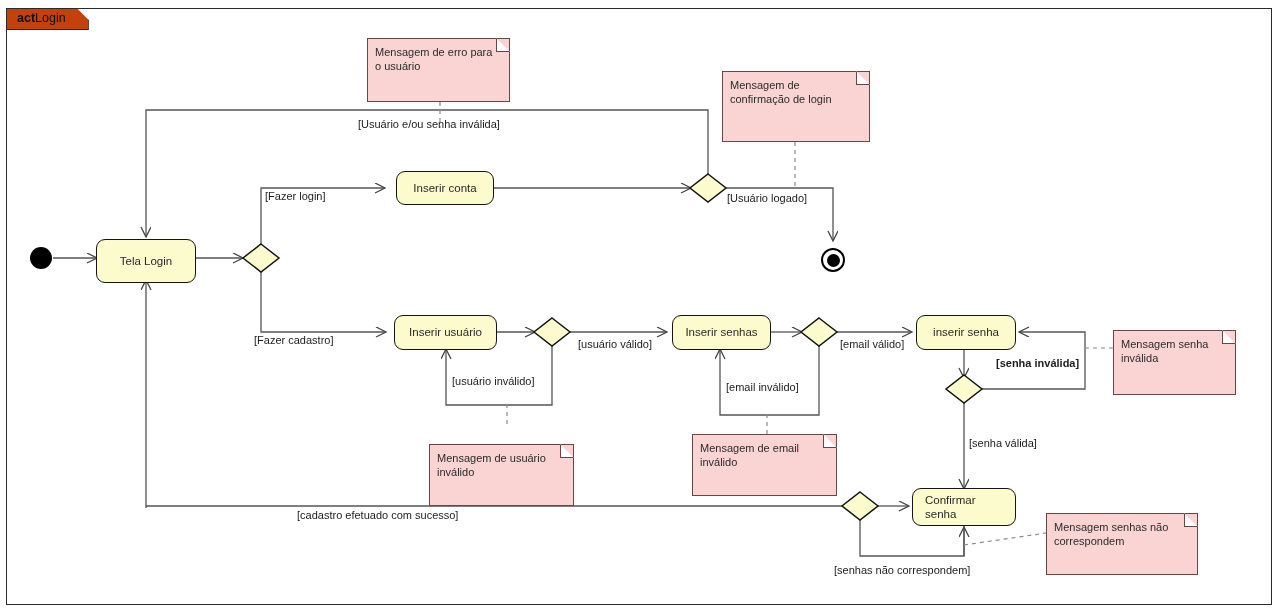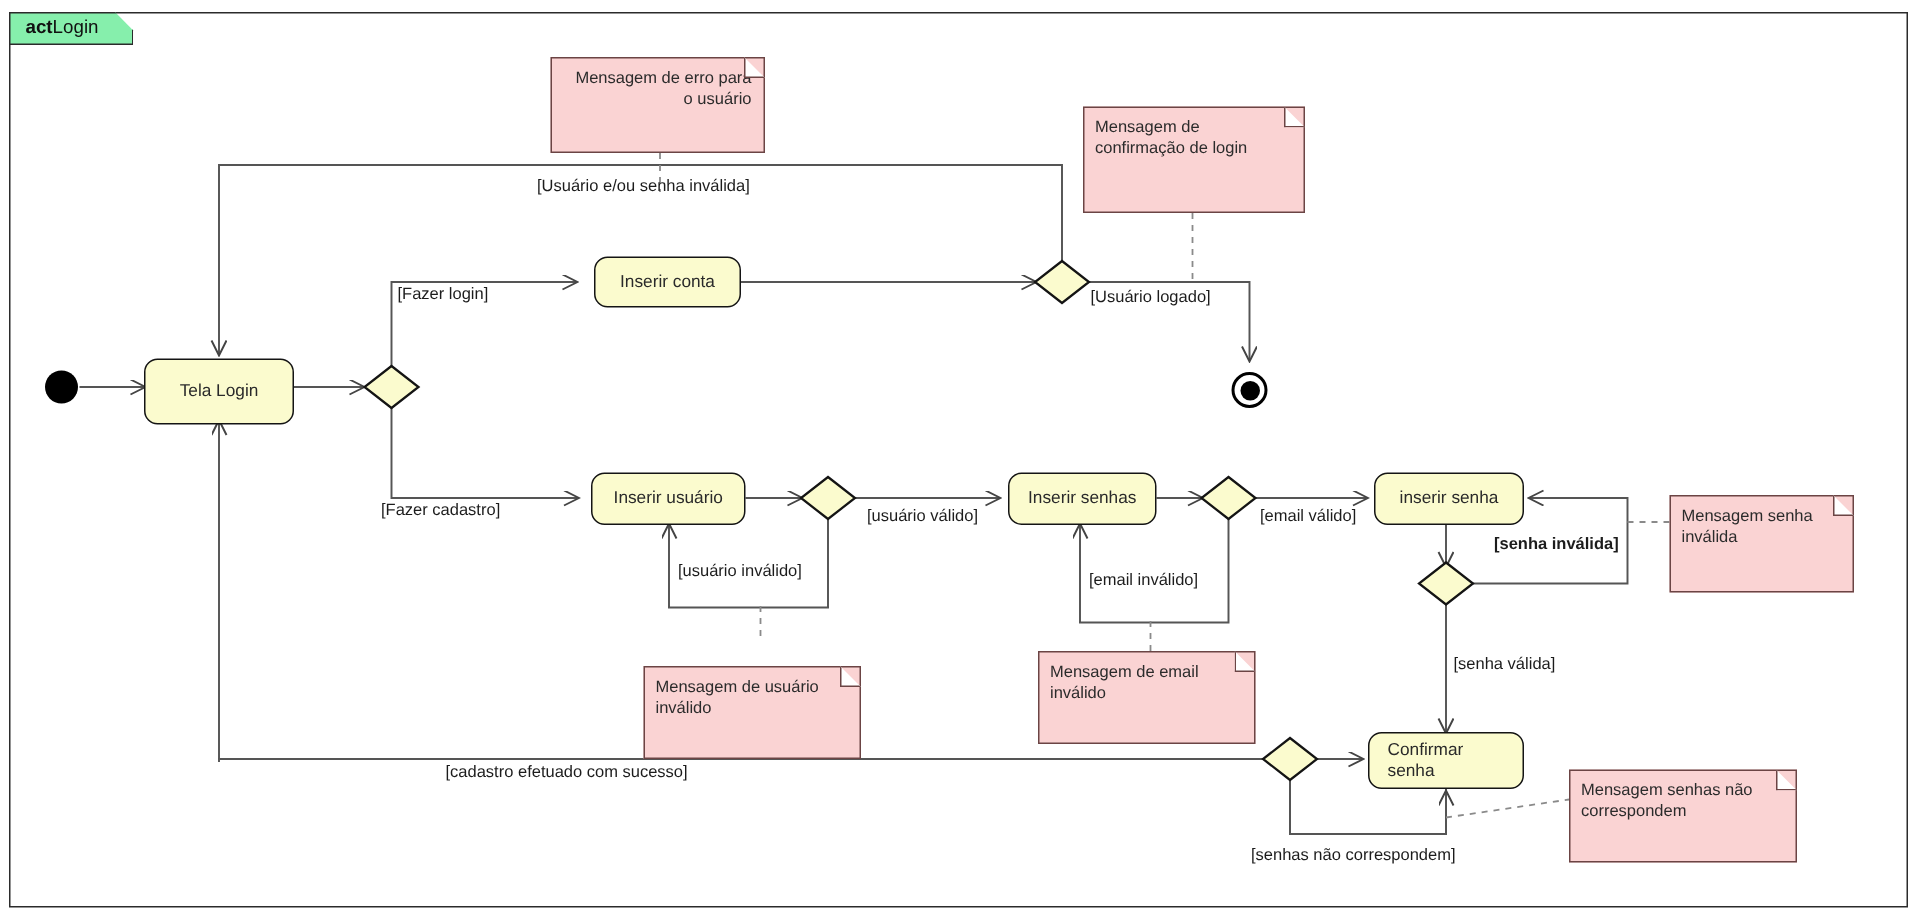--- a/index.html
+++ b/index.html
@@ -1,19 +1,19 @@
 <!DOCTYPE html>
 <html><head>
 <meta charset="utf-8">
 <style>
   html,body{margin:0;padding:0;background:#ffffff;}
   body{font-family:"Liberation Sans","DejaVu Sans",sans-serif;}
   #canvas{position:relative;width:1280px;height:613px;background:#ffffff;overflow:hidden;}
   #frame{position:absolute;left:6px;top:8px;width:1266px;height:597px;border:1.5px solid #2b2b2b;box-sizing:border-box;background:#fff;}
-  #frame-tab{position:absolute;left:6px;top:8px;height:22px;background:#86efac;border:1.5px solid #2b2b2b;
+  #frame-tab{position:absolute;left:6px;top:8px;height:22px;background:#c2410c;border:1.5px solid #2b2b2b;
     border-bottom-right-radius:0;box-sizing:border-box;padding:2px 22px 2px 10px;font-size:12.5px;color:#111;
     clip-path:polygon(0 0, calc(100% - 12px) 0, 100% 55%, 100% 100%, 0 100%);}
   #frame-tab b{font-weight:bold;}
   svg#wires{position:absolute;left:0;top:0;width:1280px;height:613px;}
   .node{position:absolute;background:#fbfbce;border:1.6px solid #141414;border-radius:9px;
     display:flex;align-items:center;box-sizing:border-box;font-size:11.5px;color:#2a2a2a;}
   .node.ctr{justify-content:center;}
   .node.lft{justify-content:flex-start;padding-left:12px;}
   .node span{line-height:1.25;}
   .note{position:absolute;background:#fad3d3;border:1.3px solid #6b4444;box-sizing:border-box;
@@ -131,21 +131,21 @@
     <span>inserir senha</span>
   </div>
 
   <div class="node lft" style="left:912px;top:488px;width:104px;height:38px;">
     <span>
       <span style="display:block">Confirmar</span>
       <span style="display:block">senha</span>
     </span>
   </div>
 
-  <div class="note foldtr" style="left:367px;top:38px;width:143px;height:64px;text-align:right;">
+  <div class="note foldtr" style="left:367px;top:38px;width:143px;height:64px;">
     <div class="fold"></div>
     <div>Mensagem de erro para</div>
     <div>o usuário</div>
   </div>
 
   <div class="note foldtr" style="left:722px;top:71px;width:148px;height:71px;">
     <div class="fold"></div>
     <div>Mensagem de</div>
     <div>confirmação de login</div>
   </div>

